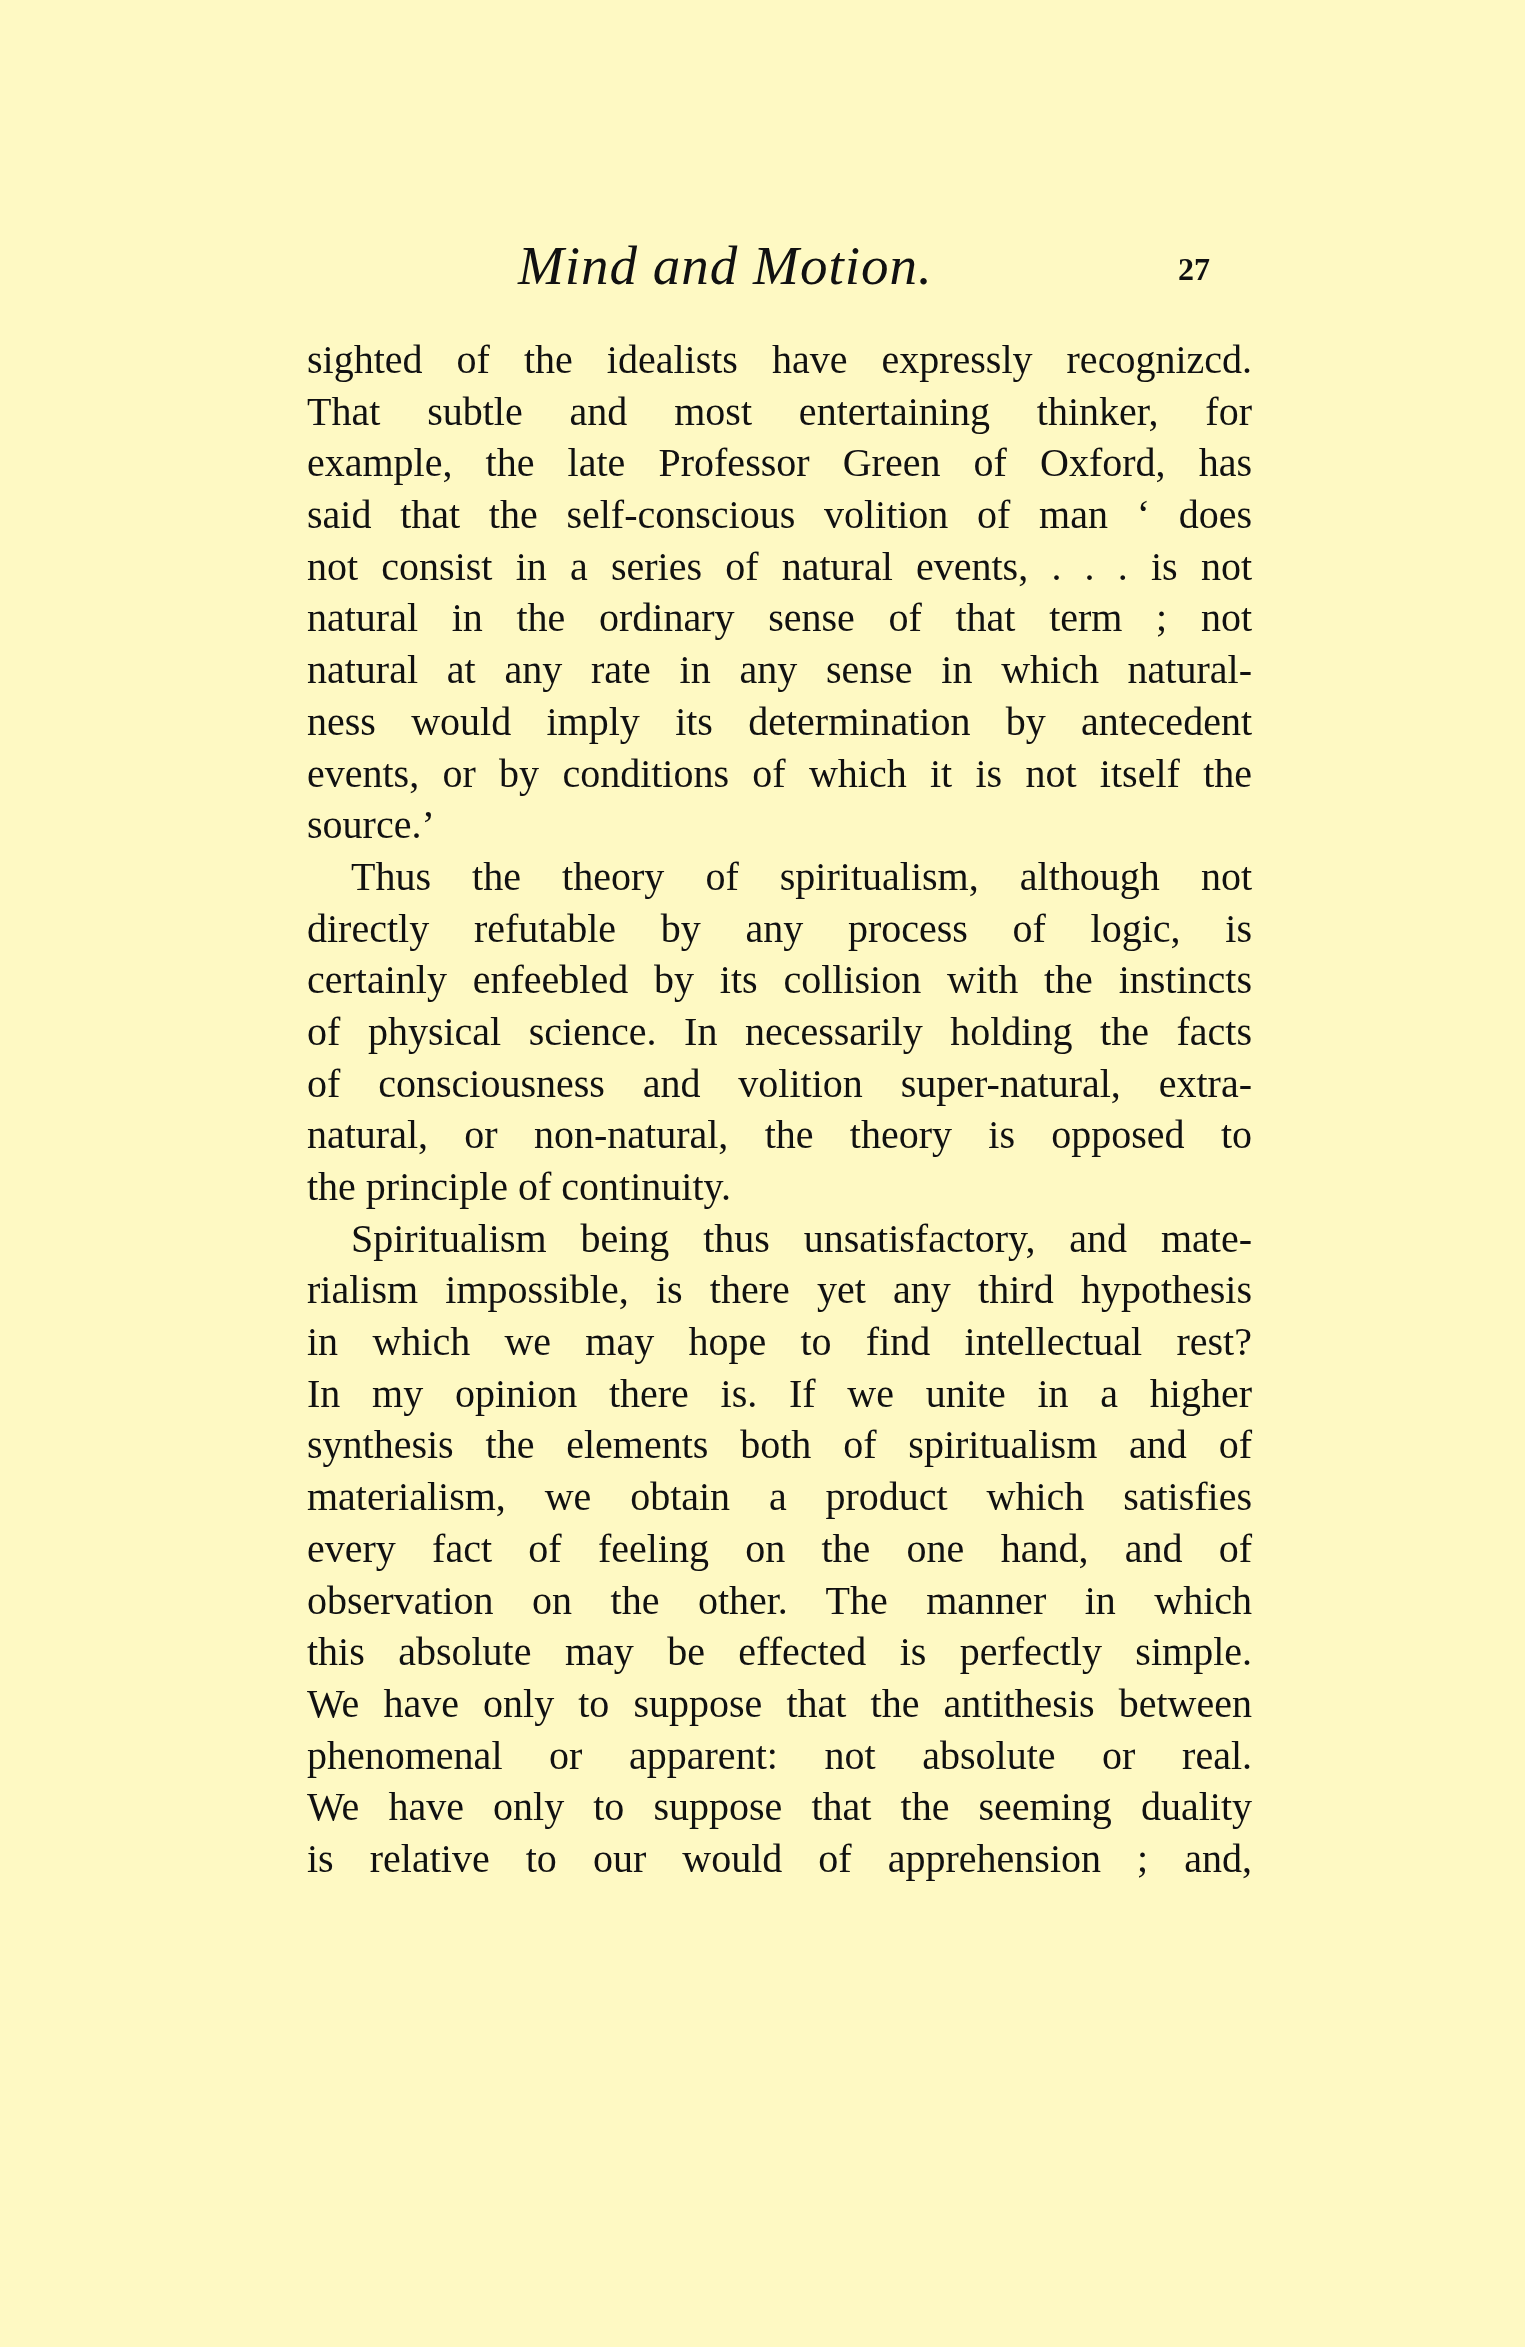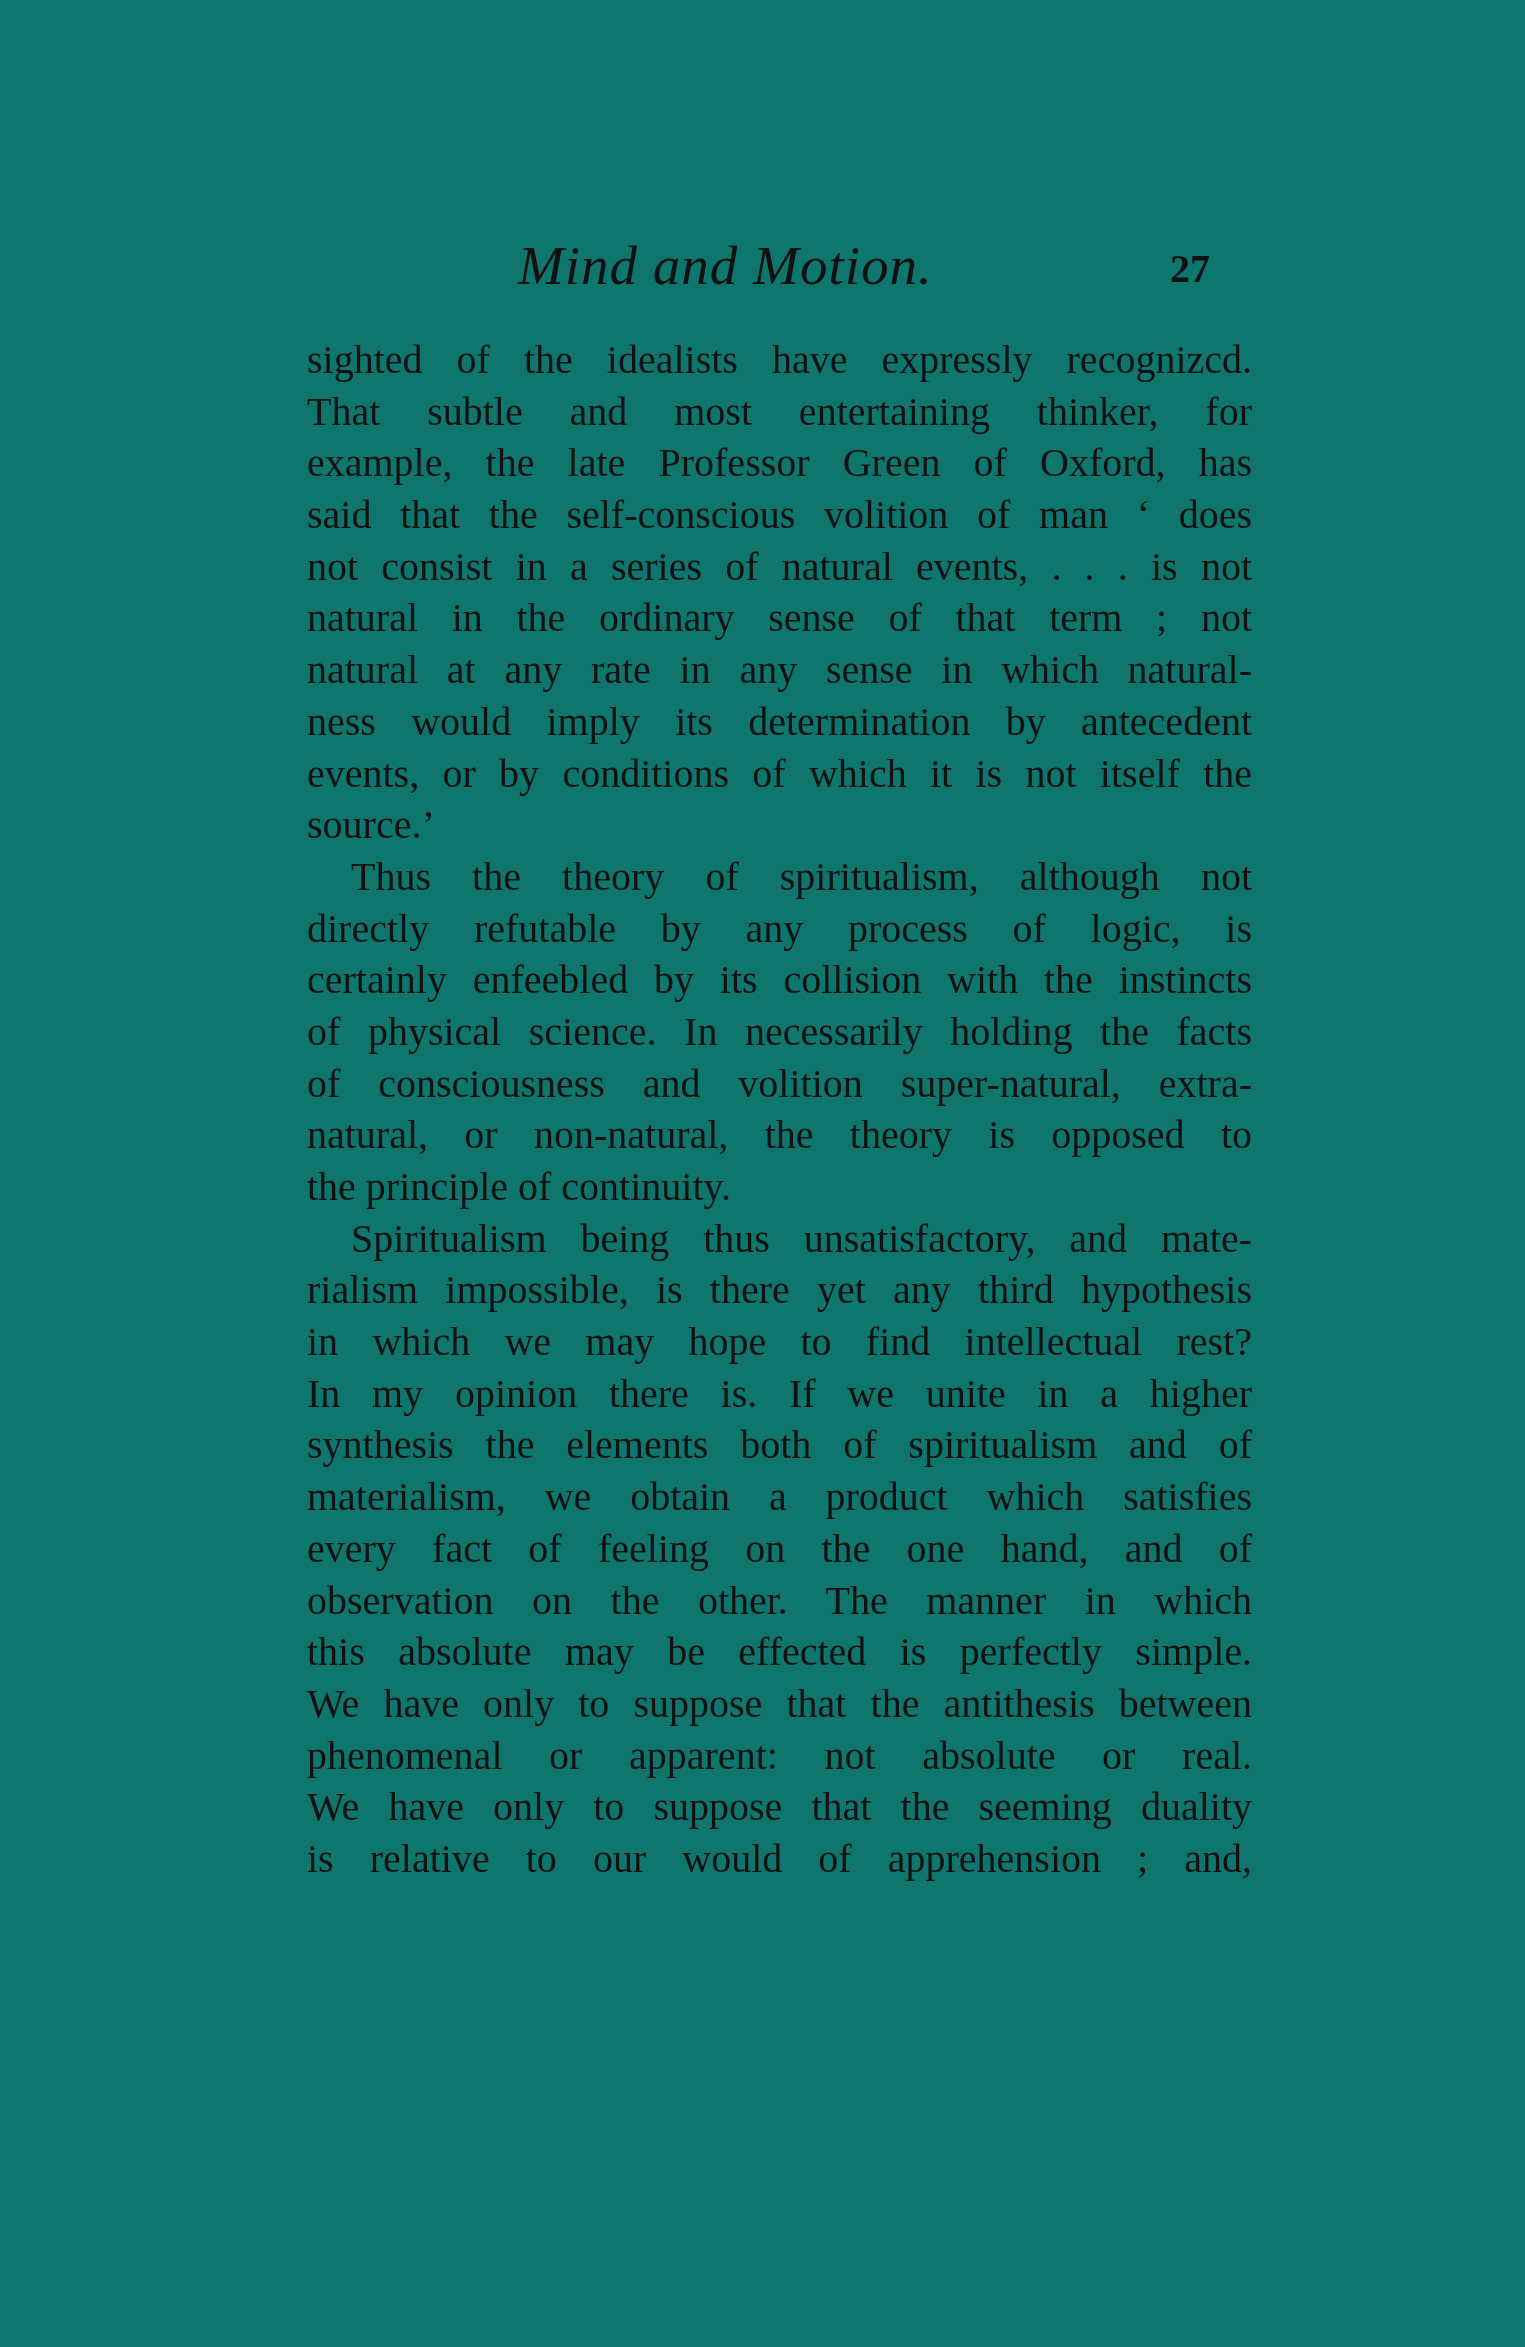--- a/index.html
+++ b/index.html
@@ -12,21 +12,21 @@
     height: 2347px;
     position: relative;
     overflow: hidden;
     color: #111111;
   }
   .page {
     position: absolute;
     left: 0; top: 0;
     width: 1525px;
     height: 2347px;
-    background: #0f766e;
+    background: #fef9c3;
   }
   .running-head {
     position: absolute;
     top: 236px;
     left: 265px;
     width: 945px;
     height: 60px;
   }
   .running-title {
     position: absolute;
@@ -38,21 +38,21 @@
     line-height: 60px;
     letter-spacing: 1px;
     white-space: nowrap;
   }
   .page-number {
     position: absolute;
     right: 0;
     top: 8px;
     font-family: "Liberation Serif", "DejaVu Serif", serif;
     font-weight: bold;
-    font-size: 40px;
+    font-size: 32px;
     line-height: 50px;
   }
   .body-text {
     position: absolute;
     left: 265px;
     top: 334px;
     width: 945px;
     font-family: "Liberation Serif", "DejaVu Serif", serif;
     font-size: 40px;
     margin-left: 42px;

